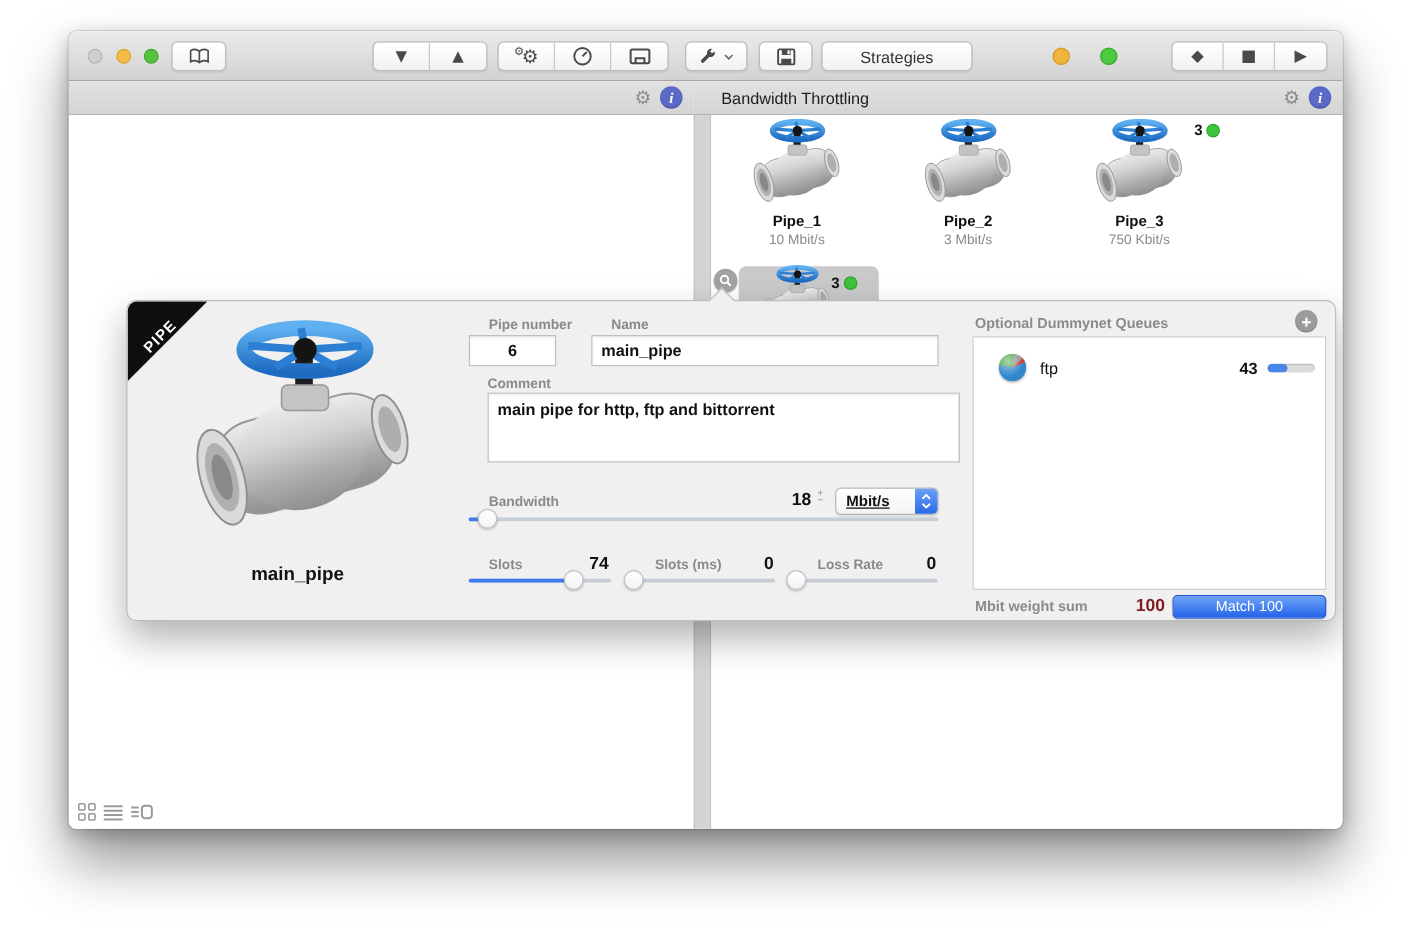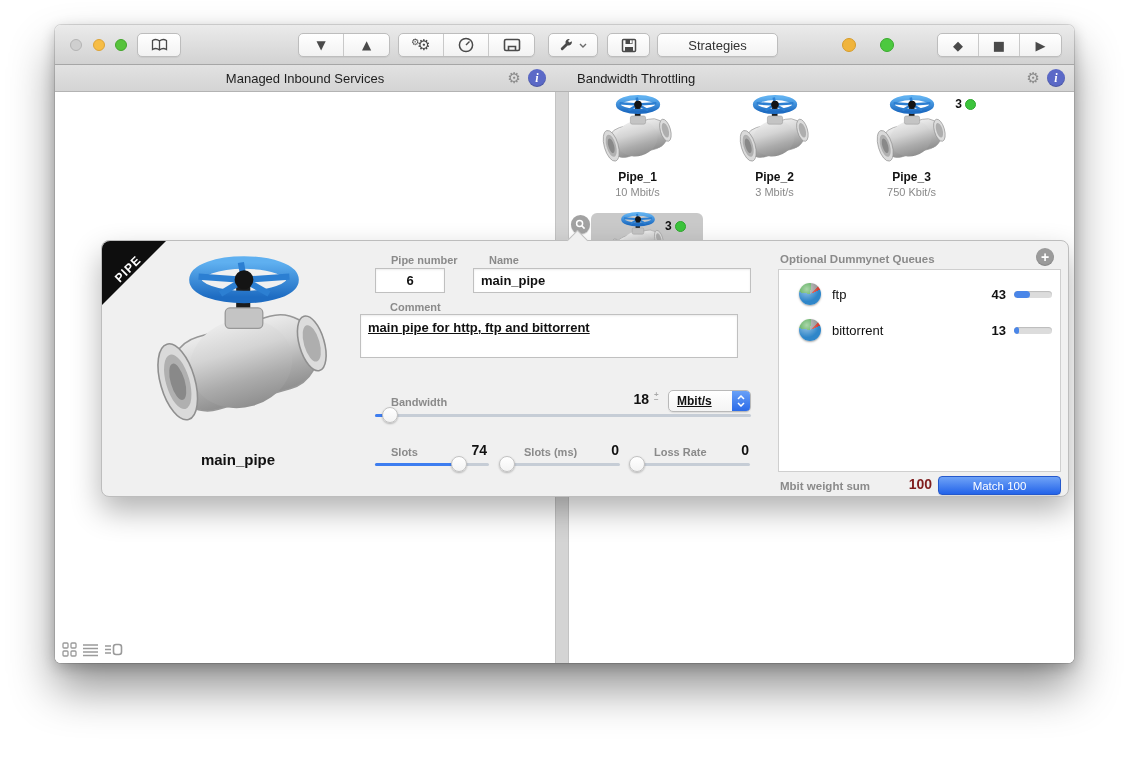--- a/index.html
+++ b/index.html
@@ -224,21 +224,20 @@
         <div style="width:41px;">
             <span class="glyph" style="font-size:13px;">■</span>
           </div>
         <div style="width:41px;">
             <span class="glyph" style="font-size:13px;">▶</span>
           </div>
       </div>
     </div>
 
     <div class="hdr" style="left:0;width:500px;">
-      <div class="hdr-title" style="left:0;width:100%;text-align:center;">Managed Inbound Services</div>
       <div class="hdr-icons">
         <span class="gear-glyph">⚙</span>
         <span class="info-btn">
             <span>i</span>
           </span>
       </div>
     </div>
     <div class="hdr" style="left:500px;width:519px;">
       <div class="hdr-title" style="left:22px;">Bandwidth Throttling</div>
       <div class="hdr-icons">
@@ -338,21 +337,21 @@
         <div class="flabel" style="left:273px;top:13px;">Pipe number</div>
         <div class="tfield" style="left:273px;top:27px;width:70px;height:25px;justify-content:center;">
           <span>6</span>
         </div>
         <div class="flabel" style="left:371px;top:13px;">Name</div>
         <div class="tfield" style="left:371px;top:27px;width:278px;height:25px;">
           <span>main_pipe</span>
         </div>
 
         <div class="flabel" style="left:272px;top:60px;">Comment</div>
-        <div class="tfield tarea" style="left:258px;top:73px;width:378px;height:44px;text-decoration:underline;">
+        <div class="tfield tarea" style="left:288px;top:73px;width:378px;height:56px;">
           <span>main pipe for http, ftp and bittorrent</span>
         </div>
 
         <div class="flabel" style="left:273px;top:155px;">Bandwidth</div>
         <div class="val" style="left:505px;top:150px;width:42px;">18</div>
         <div class="stepper" style="left:552px;top:151px;">
           <span>+</span>
           <span>−</span>
         </div>
         <div class="popup" style="left:566px;top:149px;width:83px;">
@@ -402,28 +401,20 @@
           </div>
         <div class="q-list">
           <div class="q-row">
             <span class="pie"></span>
             <span class="q-name">ftp</span>
             <span class="q-weight">43</span>
             <span class="qbar">
                 <span class="fill" style="width: 43%;"></span>
               </span>
           </div>
-          <div class="q-row">
-            <span class="pie"></span>
-            <span class="q-name">bittorrent</span>
-            <span class="q-weight">13</span>
-            <span class="qbar">
-                <span class="fill" style="width: 13%;"></span>
-              </span>
-          </div>
         </div>
         <div class="sum-label">Mbit weight sum</div>
         <div class="sum-val">100</div>
         <div class="match-btn">
           <span>Match 100</span>
         </div>
       </div>
     </div>
   </div>
 </div>

